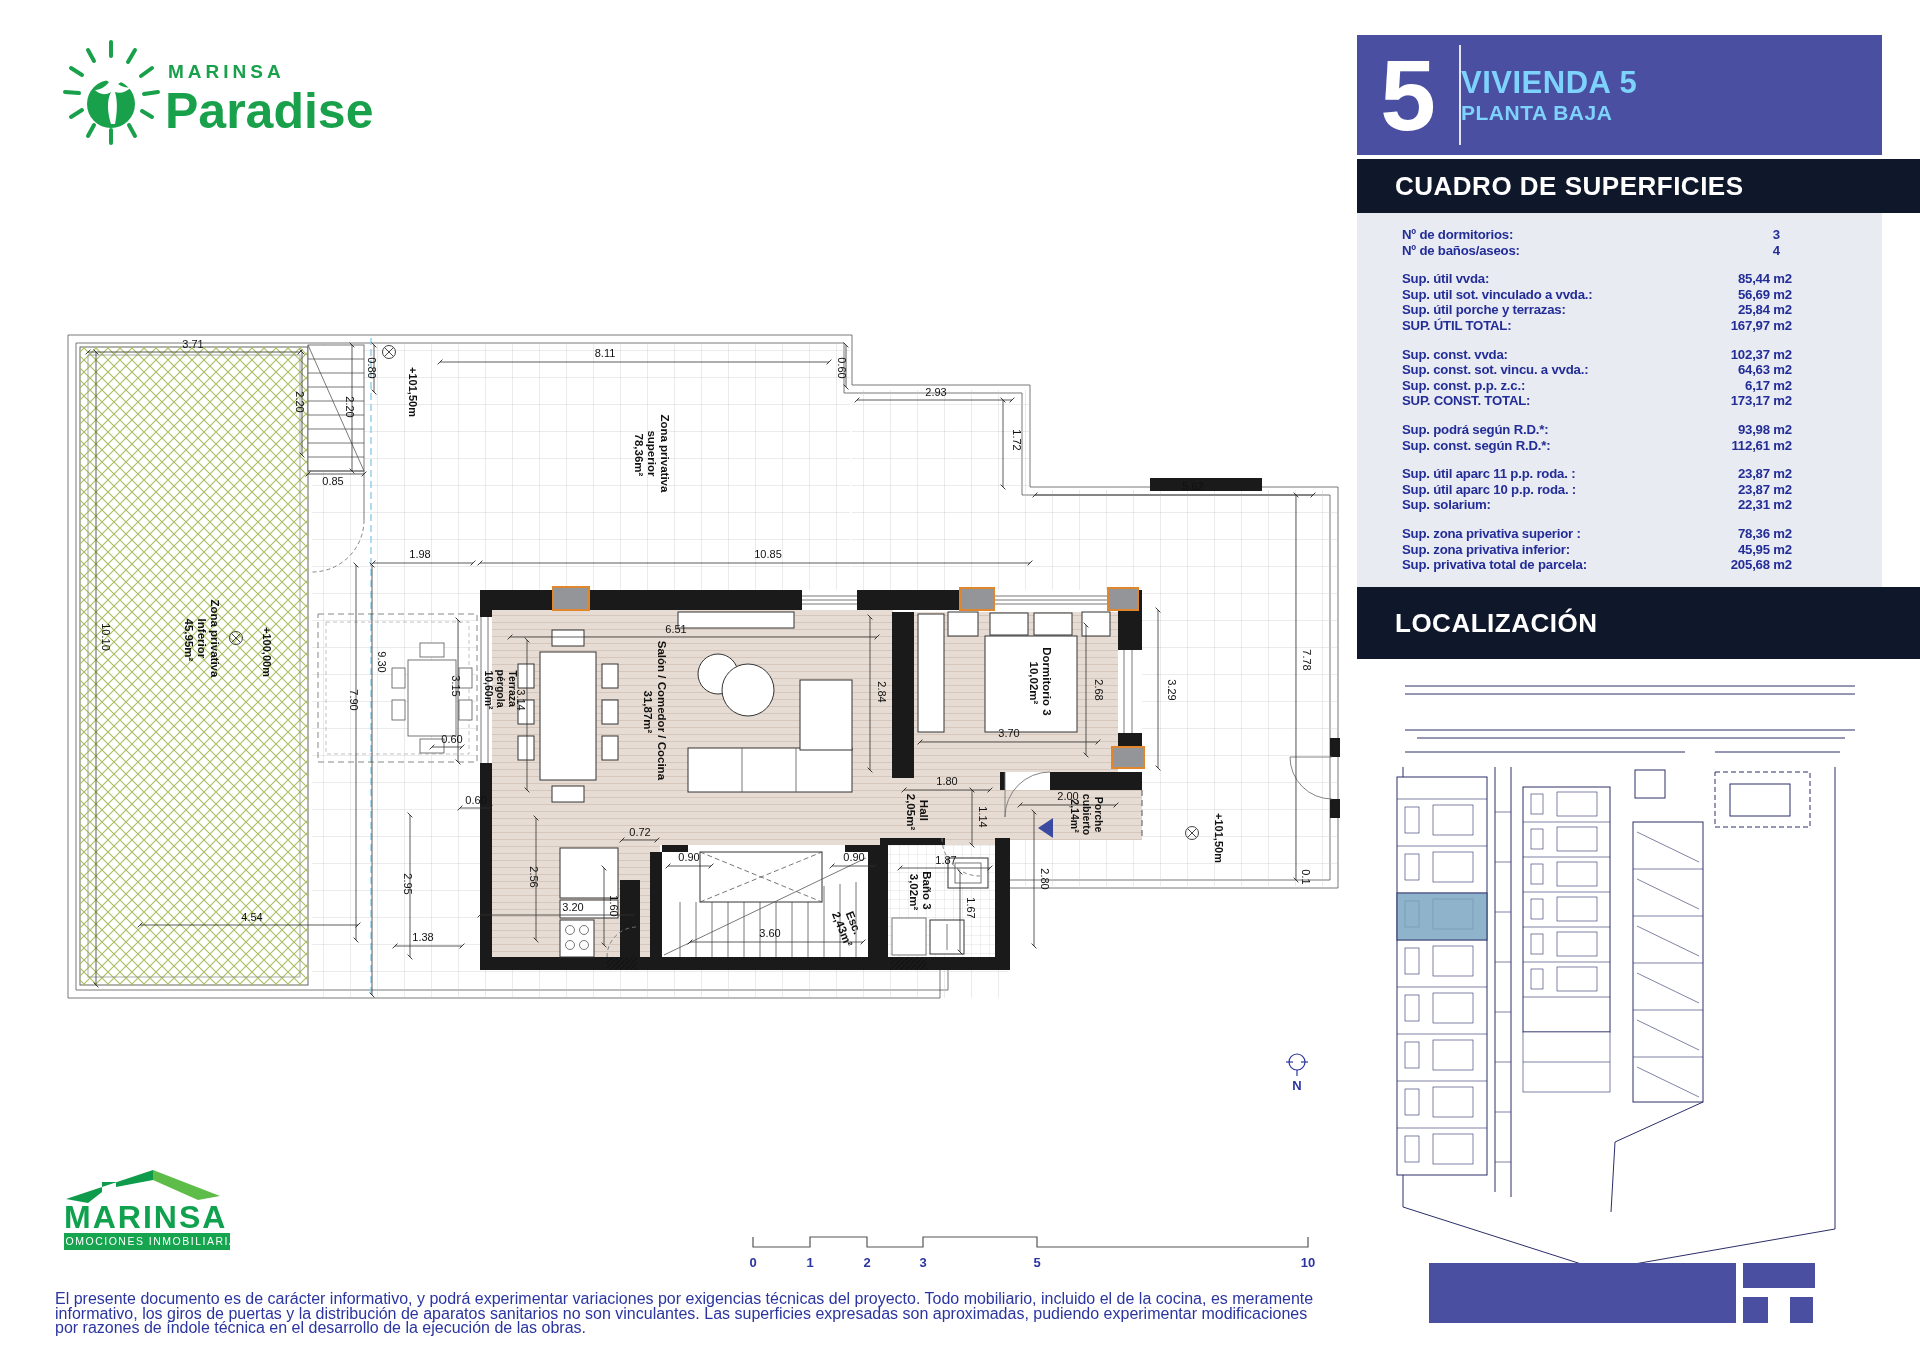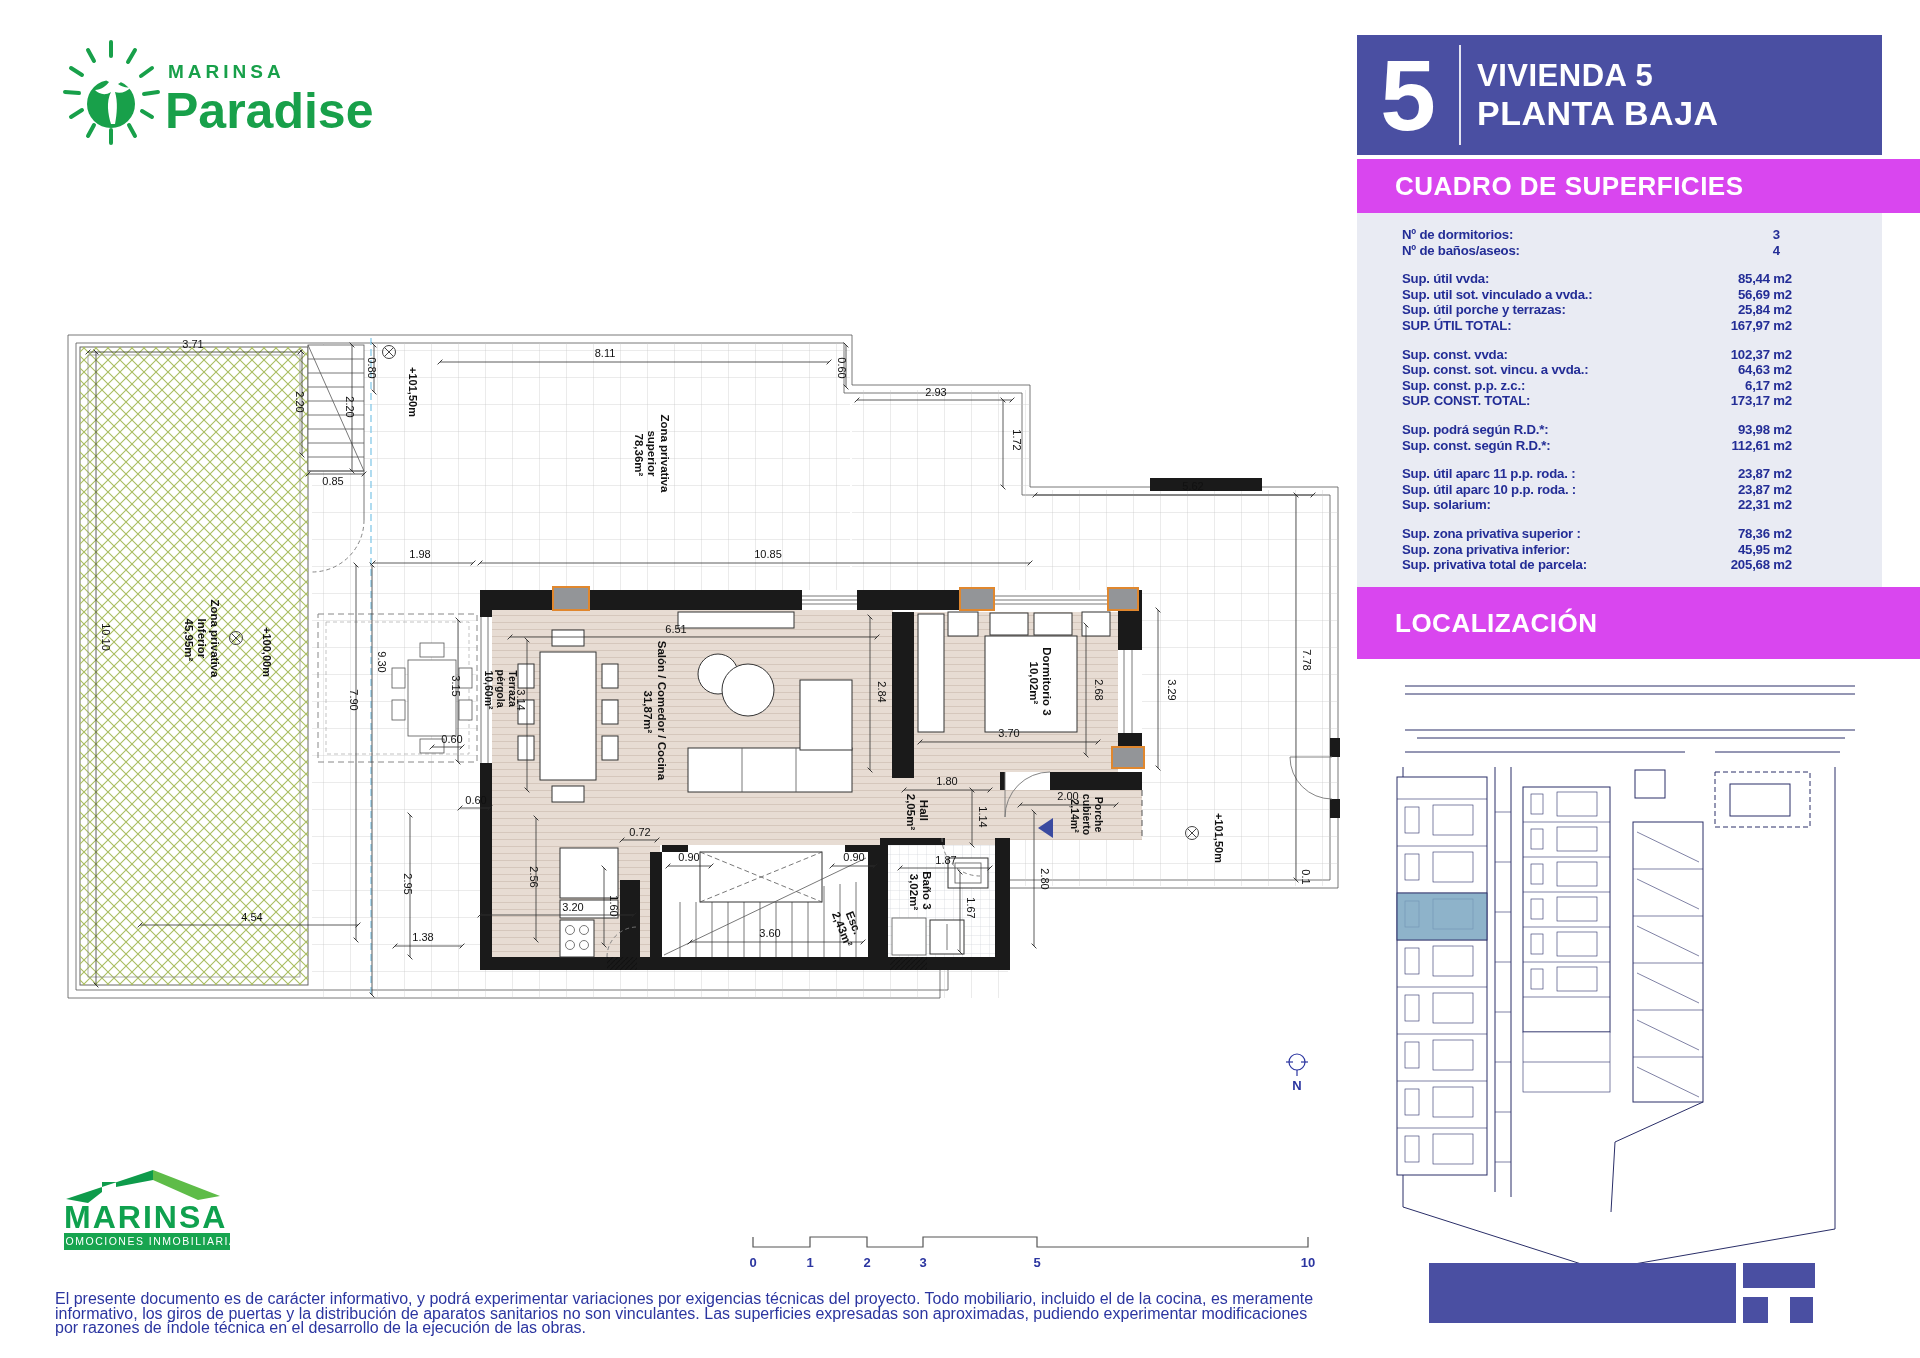--- a/index.html
+++ b/index.html
@@ -14,24 +14,24 @@
   .thin{stroke:#555;stroke-width:.8;fill:none;}
   .wall{fill:#1a1a1a;}
   .furn{fill:#fff;stroke:#333;stroke-width:1;}
   .furn2{fill:#fff;stroke:#555;stroke-width:.8;}
   .arc{stroke:#777;stroke-width:.9;fill:none;}
   
   .sb-box{position:absolute;left:1357px;width:525px;}
   #sb-header{top:35px;height:120px;background:#4a4fa2;display:flex;align-items:center;}
   #sb-num{width:102px;text-align:center;color:#fff;font-size:100px;font-weight:700;line-height:110px;}
   #sb-sep{width:2px;height:100px;background:rgba(255,255,255,.85);}
-  #sb-titles{padding-left:16px;color:#ffffff;font-weight:700;}
+  #sb-titles{color:#7dd3fc;font-weight:700;}
   #sb-title1{font-size:31px;letter-spacing:.5px;}
-  #sb-title2{font-size:34px;letter-spacing:.5px;}
-  .sb-band{background:#d946ef;color:#fff;font-weight:700;font-size:26px;letter-spacing:.5px;
+  #sb-title2{font-size:21px;letter-spacing:.5px;}
+  .sb-band{background:#0f172a;color:#fff;font-weight:700;font-size:26px;letter-spacing:.5px;
            padding-left:38px;display:flex;align-items:center;}
   #band-surf{top:159px;height:54px;}
   #band-loc{top:587px;height:72px;}
   #sb-panel{top:213px;height:420px;background:#e9ebf3;color:#232d96;font-weight:700;
             font-size:13.2px;line-height:15.6px;padding:14px 90px 0 45px;box-sizing:border-box;
             letter-spacing:-.2px;}
   .row{display:flex;}
   .row .lbl{flex:1;}
   .row .val{width:96px;text-align:right;white-space:nowrap;}
   .row.cnt .val{padding-right:12px;}

